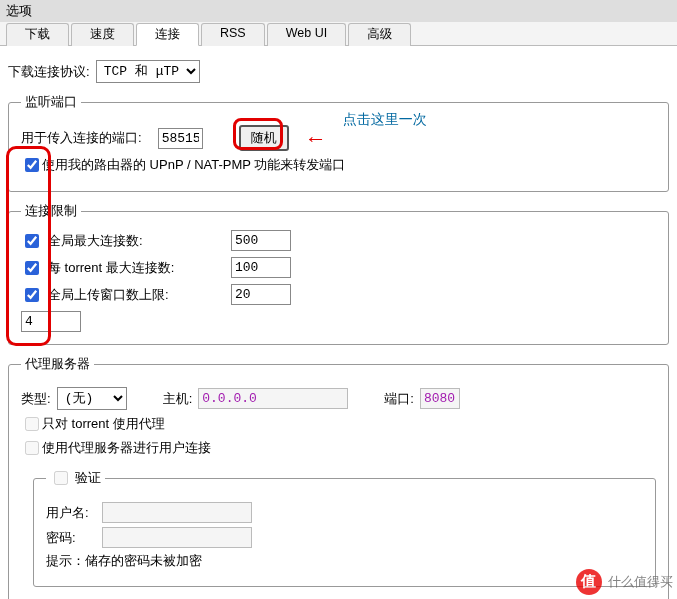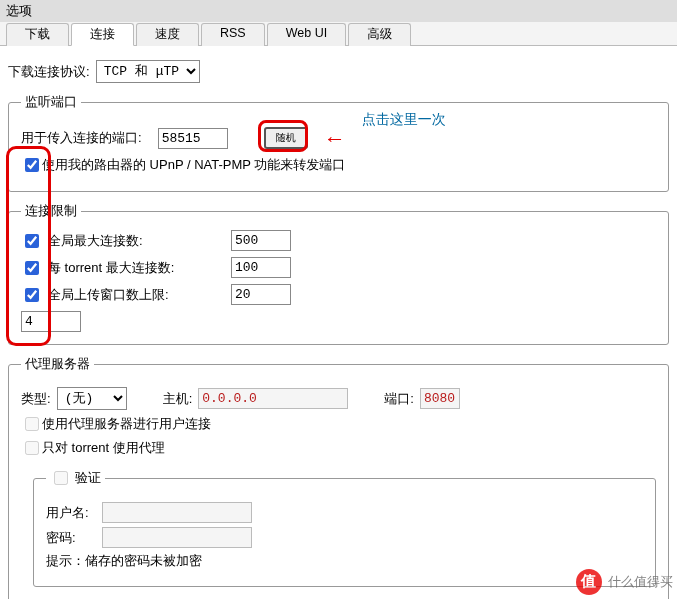--- a/index.html
+++ b/index.html
@@ -43,34 +43,34 @@
   }
   .row { display: flex; align-items: center; margin: 4px 0; }
   .row > label, .row > span { margin-right: 6px; }
   select, input[type=text], input[type=password] {
     border: 1px solid #888;
     padding: 2px 3px;
     font-size: 13px;
     background: #fff;
     font-family: Liberation Mono, monospace;
   }
-  input.disabled, select.disabled { background: #f5f5f5; color: #b91c1c; border-color: #bbb; }
+  input.disabled, select.disabled { background: #f5f5f5; color: #a21caf; border-color: #bbb; }
   fieldset {
     border: 1px solid #999;
     border-radius: 3px;
     margin: 10px 0 6px 0;
     padding: 10px 12px 12px 12px;
   }
   legend { padding: 0 4px; font-size: 13px; }
   .btn {
     border: 2px solid #555;
     border-radius: 3px;
     background: #efefef;
     padding: 2px 10px;
-    font-size: 10px;
+    font-size: 13px;
     cursor: pointer;
   }
   .annot-box1 {
     position: absolute;
     border: 3px solid #e20000;
     border-radius: 8px;
     width: 50px; height: 32px;
     pointer-events: none;
   }
   .annot-box2 {
@@ -110,41 +110,41 @@
   }
   .tight input[type=text] { width: 60px; }
 </style>
 </head>
 <body>
 
 <div class="window-title">选项</div>
 
 <div class="tabbar">
   <div class="tab">下载</div>
+  <div class="tab">速度</div>
   <div class="tab active">连接</div>
-  <div class="tab">速度</div>
   <div class="tab">RSS</div>
   <div class="tab">Web UI</div>
   <div class="tab">高级</div>
 </div>
 
 <div class="content" style="position:relative">
 
   <div class="row">
     <span>下载连接协议:</span>
     <select>
       <option>TCP 和 μTP</option>
     </select>
   </div>
 
   <fieldset style="position:relative">
     <legend>监听端口</legend>
     <div class="row" style="gap:10px">
       <span>用于传入连接的端口:</span>
-      <input type="text" style="width: 70px;" value="58515">
+      <input type="text" style="width: 45px;" value="58515">
       <span style="width:10px"></span>
       <span style="position:relative;display:inline-block">
         <button class="btn">随机</button>
         <span class="annot-box1" style="left:-6px;top:-7px"></span>
       </span>
       <span class="annot-arrow">←</span>
       <span class="annot-text" style="position:relative;top:-18px">点击这里一次</span>
     </div>
     <div class="row">
       <input type="checkbox" checked="" style="">
@@ -183,25 +183,25 @@
       <select style="width:70px"><option>(无)</option></select>
       <span class="gap"></span>
       <span>主机:</span>
       <input type="text" class="disabled" style="width: 150px;" value="0.0.0.0">
       <span class="gap"></span>
       <span>端口:</span>
       <input type="text" class="disabled" style="width: 40px;" value="8080">
     </div>
     <div class="row">
         <input type="checkbox" disabled="" style="">
+        <span>只对 torrent 使用代理</span>
+      </div>
+    <div class="row">
+        <input type="checkbox" disabled="" style="">
         <span>使用代理服务器进行用户连接</span>
-      </div>
-    <div class="row">
-        <input type="checkbox" disabled="" style="">
-        <span>只对 torrent 使用代理</span>
       </div>
 
     <fieldset style="margin-left:12px">
       <legend style="display:flex;align-items:center;gap:4px">
         <input type="checkbox" disabled="" style="">
         <span>验证</span>
       </legend>
       <div class="row">
           <span style="width:50px">用户名:</span>
           <input type="text" class="disabled" style="width: 150px;">

